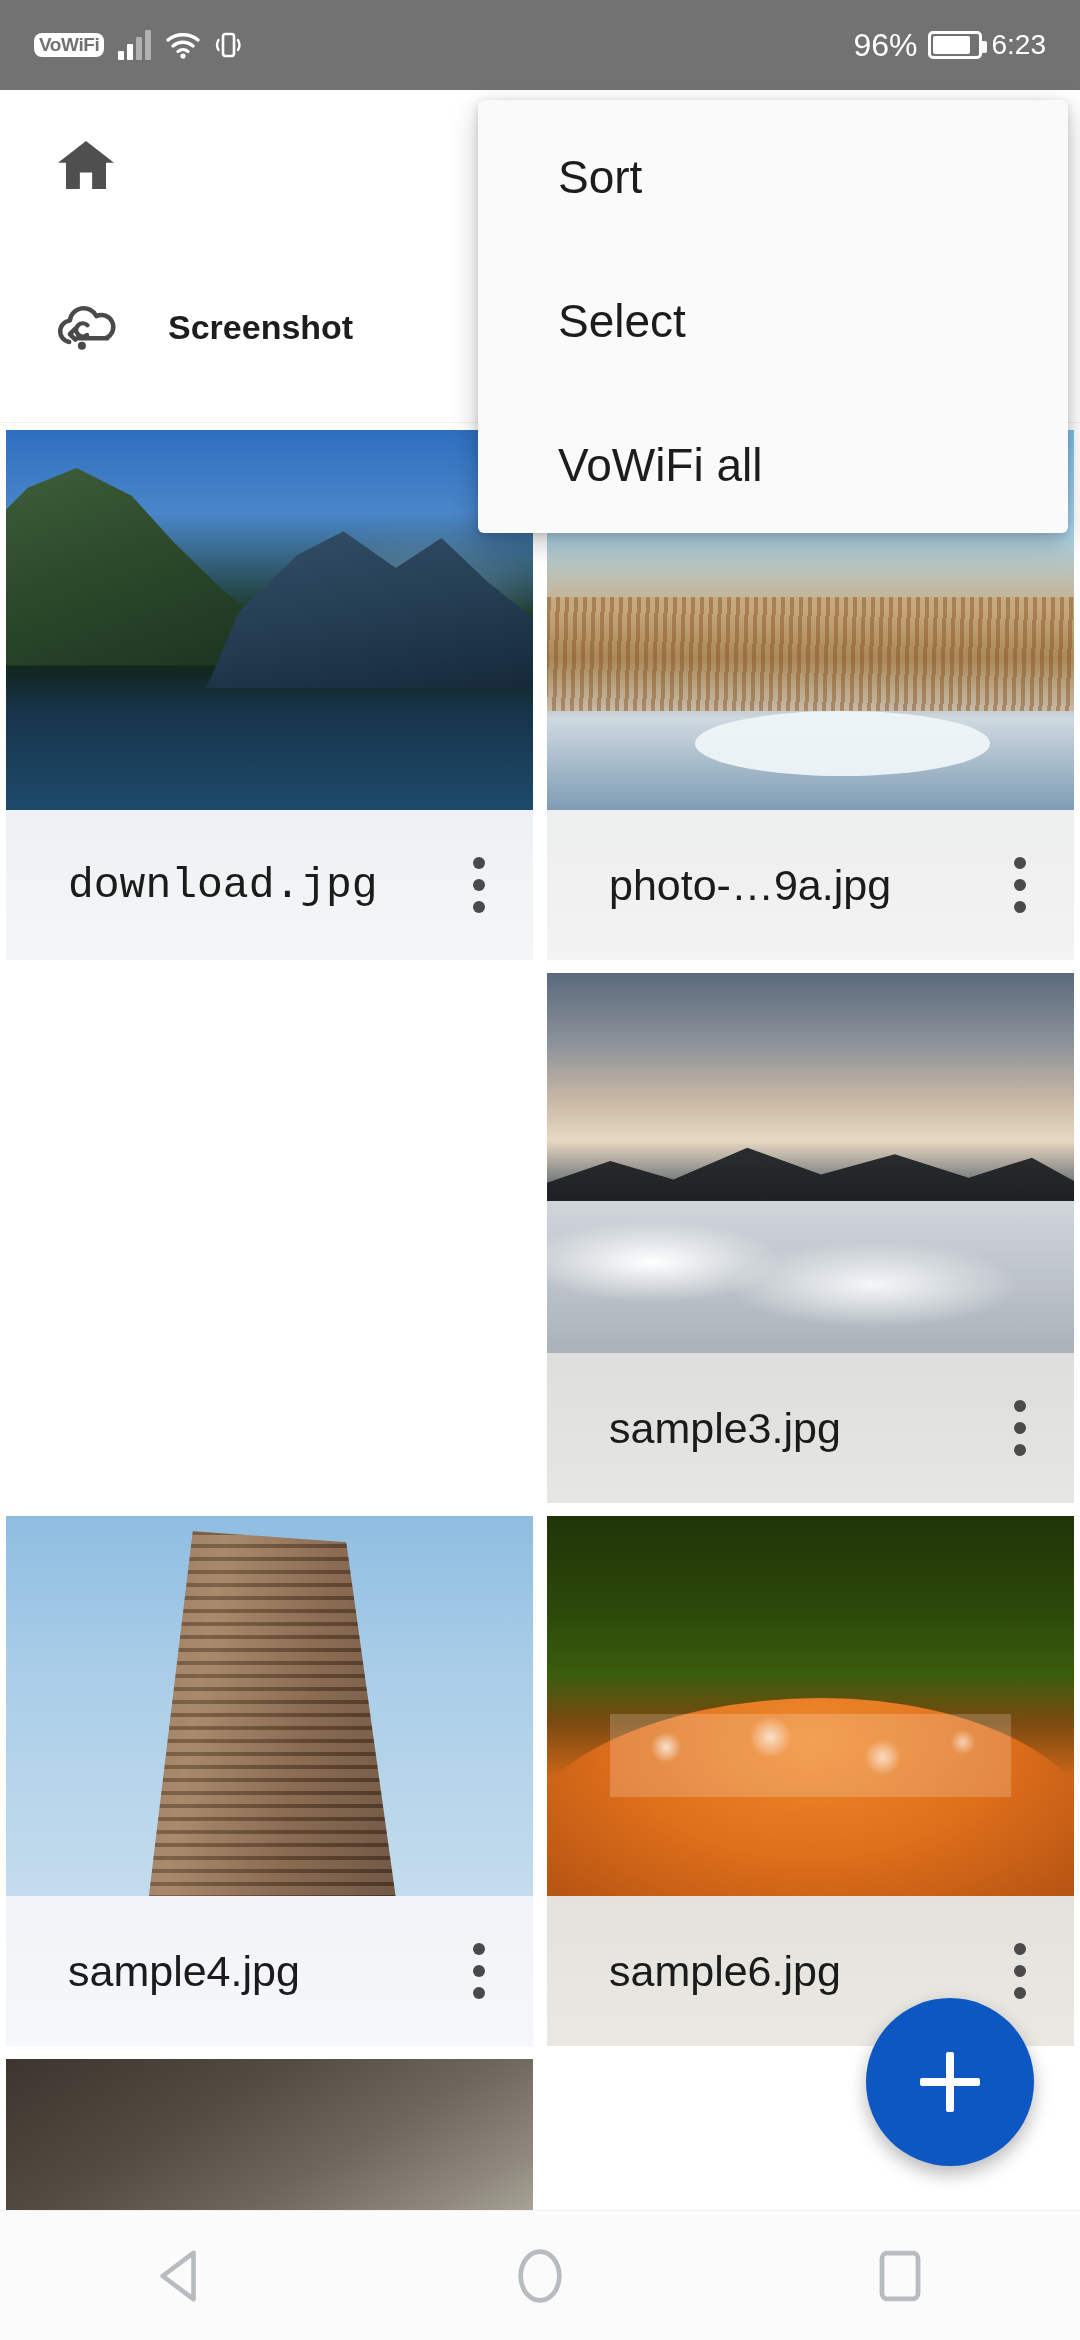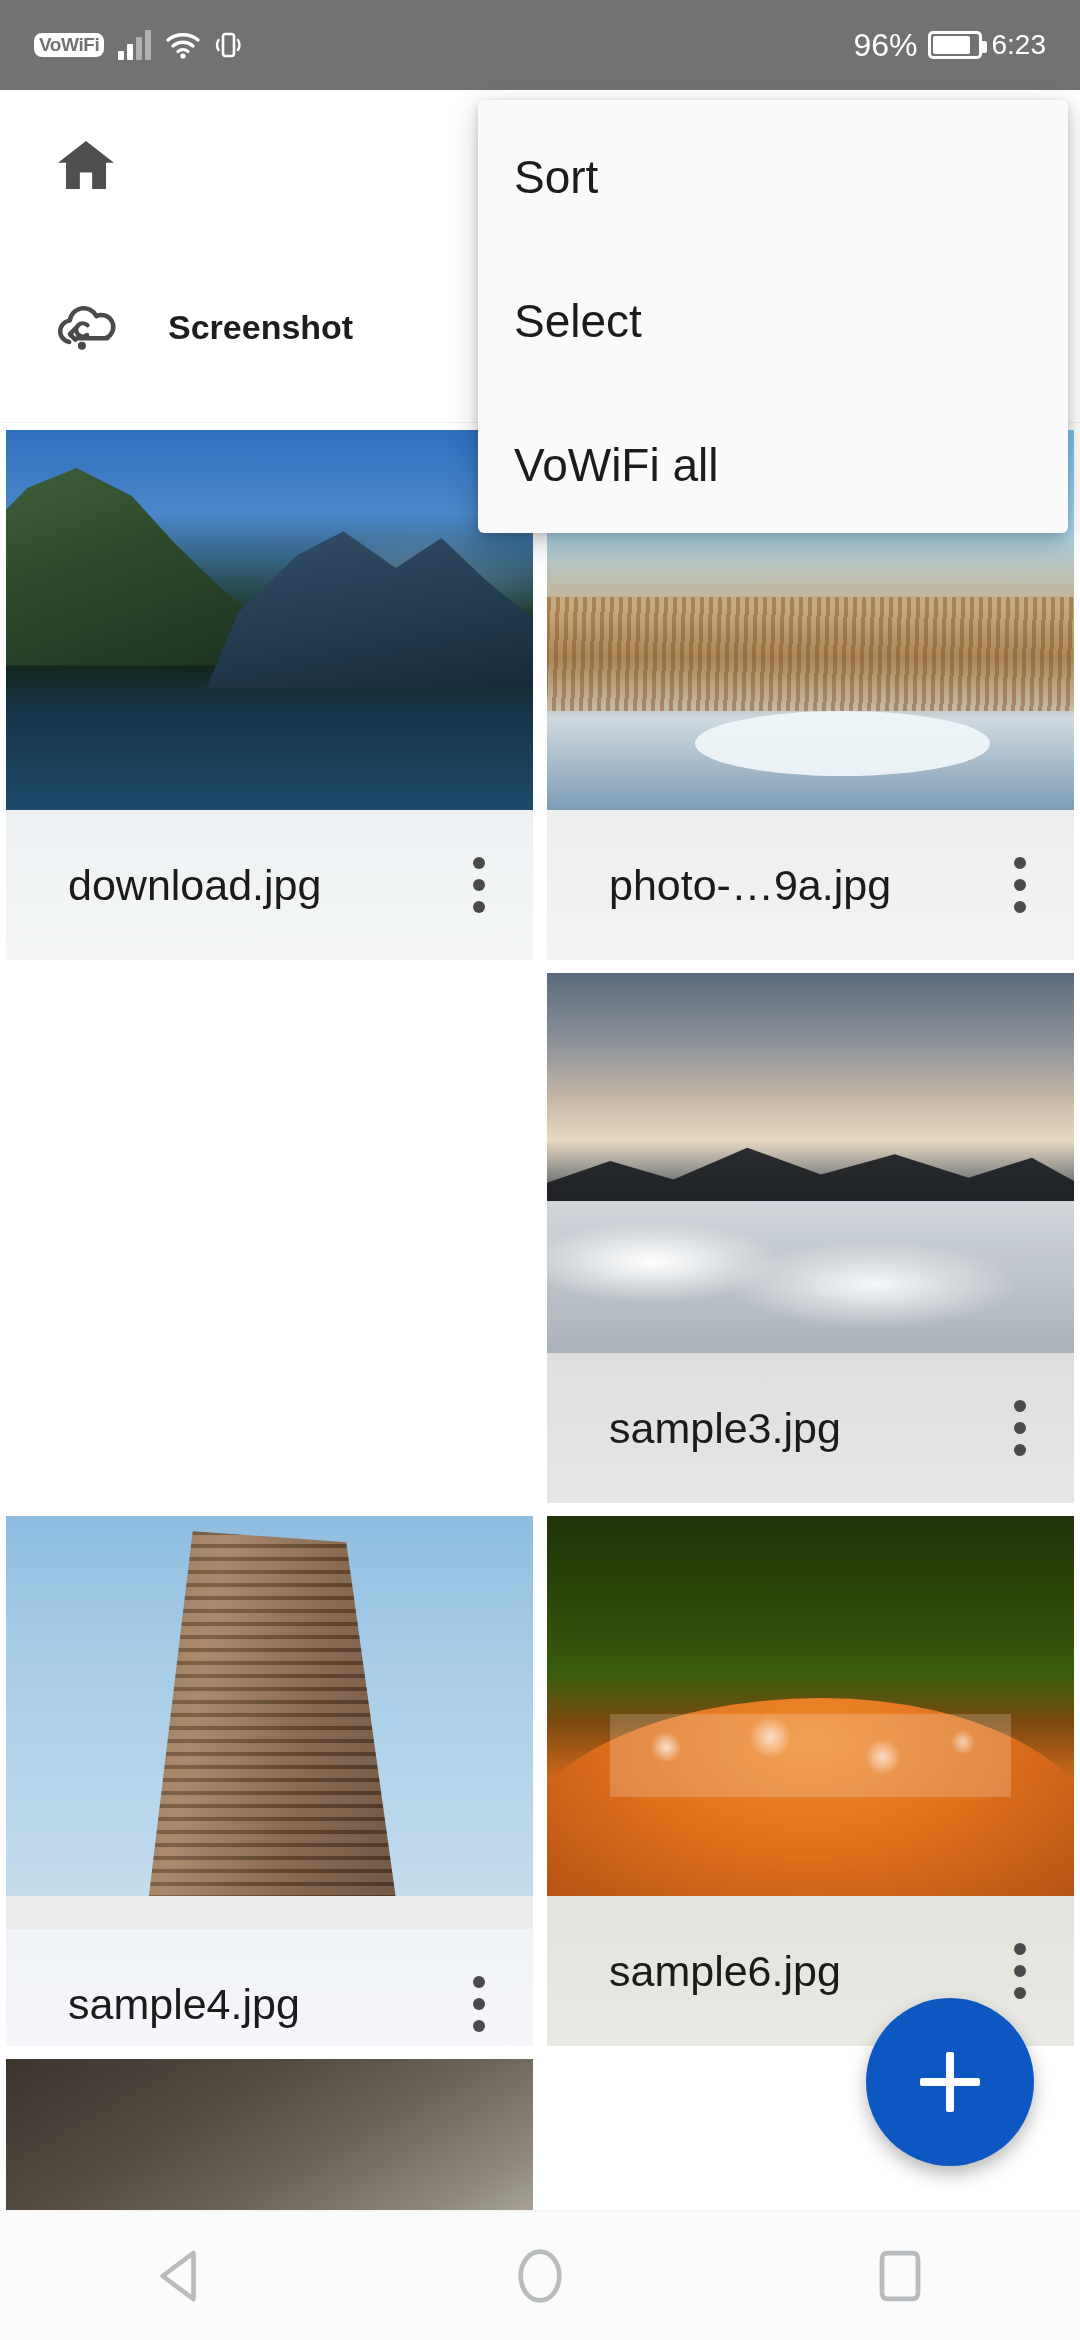--- a/index.html
+++ b/index.html
@@ -85,25 +85,25 @@
     font-size:43px; color:#1b1b1b; margin-left:62px;
     white-space:nowrap; overflow:hidden; text-overflow:ellipsis; max-width:340px;
   }
   .kebab{
     position:absolute; right:48px; top:50%; transform:translateY(-50%);
     width:12px; display:flex; flex-direction:column; gap:10px; align-items:center;
   }
   .kebab span{ width:12px; height:12px; border-radius:50%; background:#4a4a4a; display:block; }
 
   
-  .lab-a{ background:linear-gradient(180deg,#eef1f3 0%,#f4f6f7 100%); }
+  .lab-a{ background:linear-gradient(180deg,#eef1f3 0%,#f4f6f7 100%);font-family:Liberation Mono, monospace; }
   .lab-b{ background:linear-gradient(180deg,#edeeee 0%,#f2f3f2 100%); }
   .lab-c{ background:linear-gradient(180deg,#e8ecdf 0%,#eff1e8 100%); }
   .lab-d{ background:linear-gradient(180deg,#dededd 0%,#e6e6e5 100%); }
-  .lab-e{ background:linear-gradient(180deg,#f0f3f7 0%,#f6f7fa 100%);margin-top:33px; }
+  .lab-e{ background:linear-gradient(180deg,#f0f3f7 0%,#f6f7fa 100%); }
   .lab-f{ background:linear-gradient(180deg,#e3e2dd 0%,#e9e8e3 100%); }
 
   
   .img-lake{
     background:
       radial-gradient(ellipse 200px 90px at 78% 40%, rgba(120,150,180,.55), transparent 70%),
       linear-gradient(180deg,#2f6fc0 0%,#4a86c9 22%,#1d3a2c 48%,#12261c 62%,#17344a 74%,#1d4a6b 100%);
   }
   .img-lake::before{
     content:""; position:absolute; left:-4%; top:10%; width:58%; height:52%;
@@ -211,21 +211,21 @@
   .fab .plus::after{ left:26px; top:0; width:8px; height:60px; }
 
   
   .menu{
     position:absolute; left:478px; top:100px; width:590px; height:433px;
     background:#fafafa; border-radius:6px;
     box-shadow:0 10px 28px rgba(0,0,0,.22), 0 2px 8px rgba(0,0,0,.14);
   }
   .menu-item{
     position:absolute; left:0; width:590px; height:100px;
-    display:flex; align-items:center; padding-left:36px;
+    display:flex; align-items:center; padding-left:80px;
     font-size:46px; color:#1c1c1c; cursor:pointer;
   }
   .mi0{ top:27px; }
   .mi1{ top:171px; }
   .mi2{ top:315px; }
 
   
   .navbar{
     position:absolute; left:0; bottom:0; width:1080px; height:130px;
     background:#fbfbfb; border-top:1px solid #f2f2f2;

